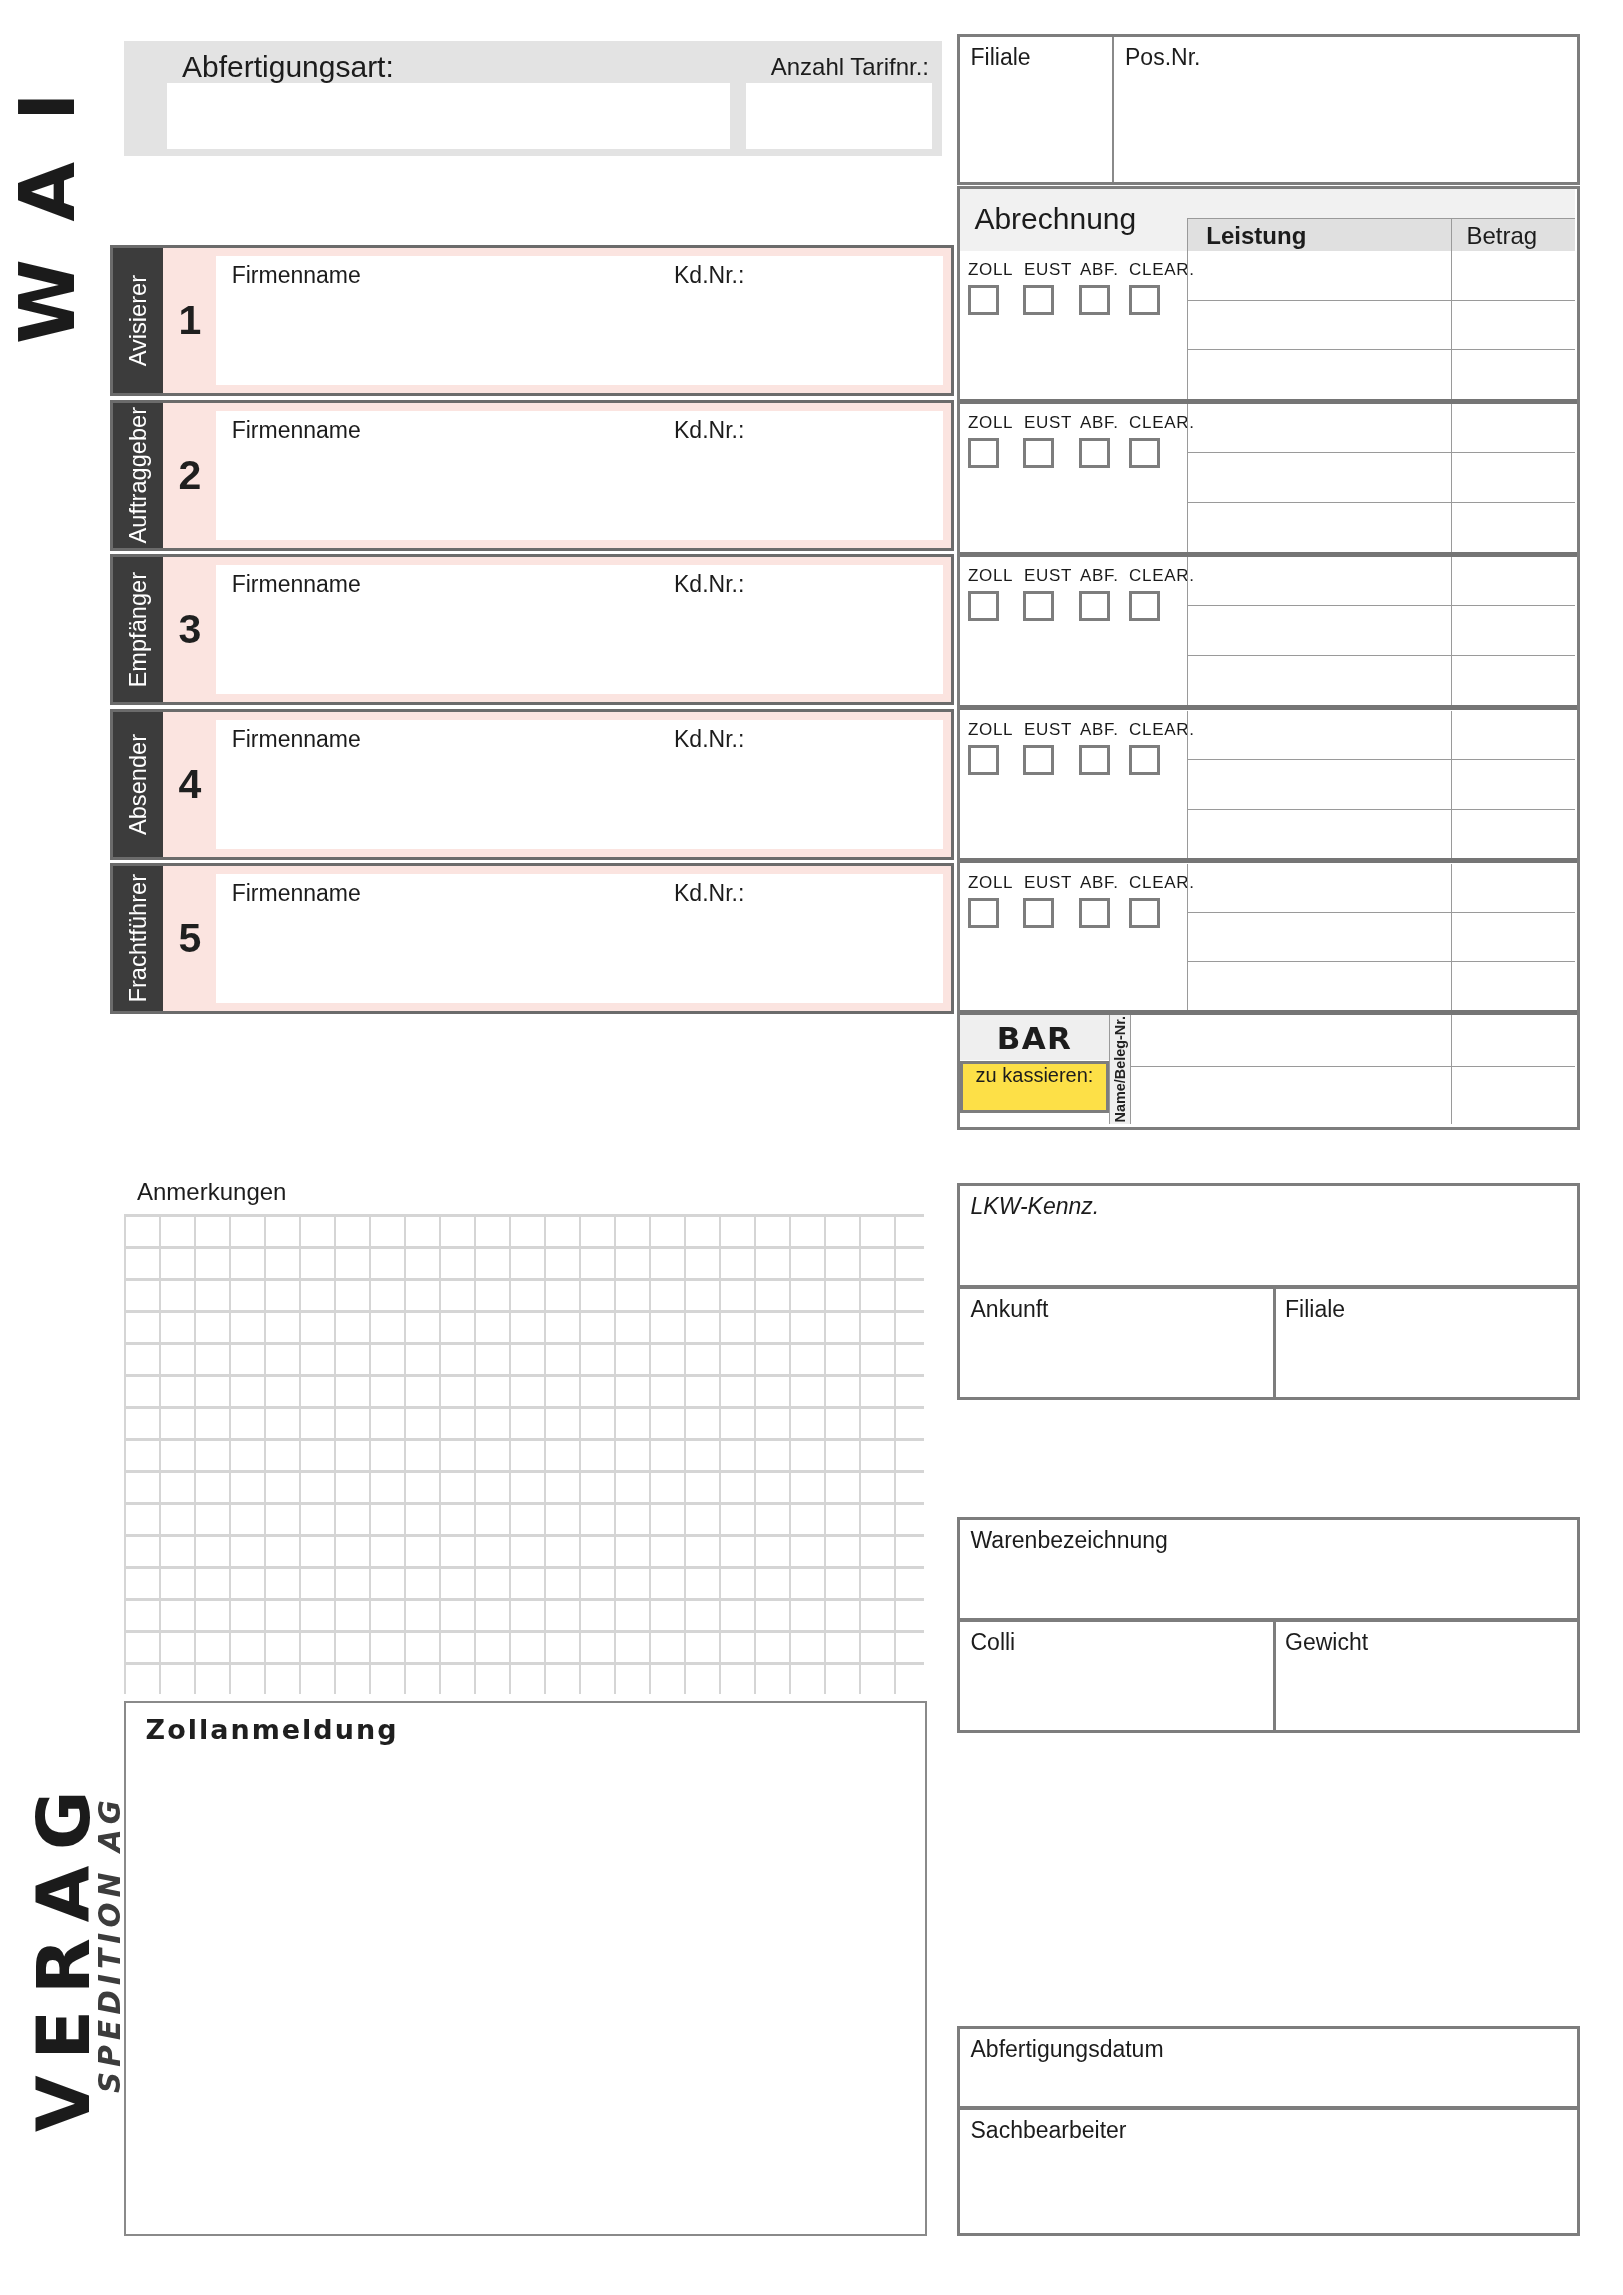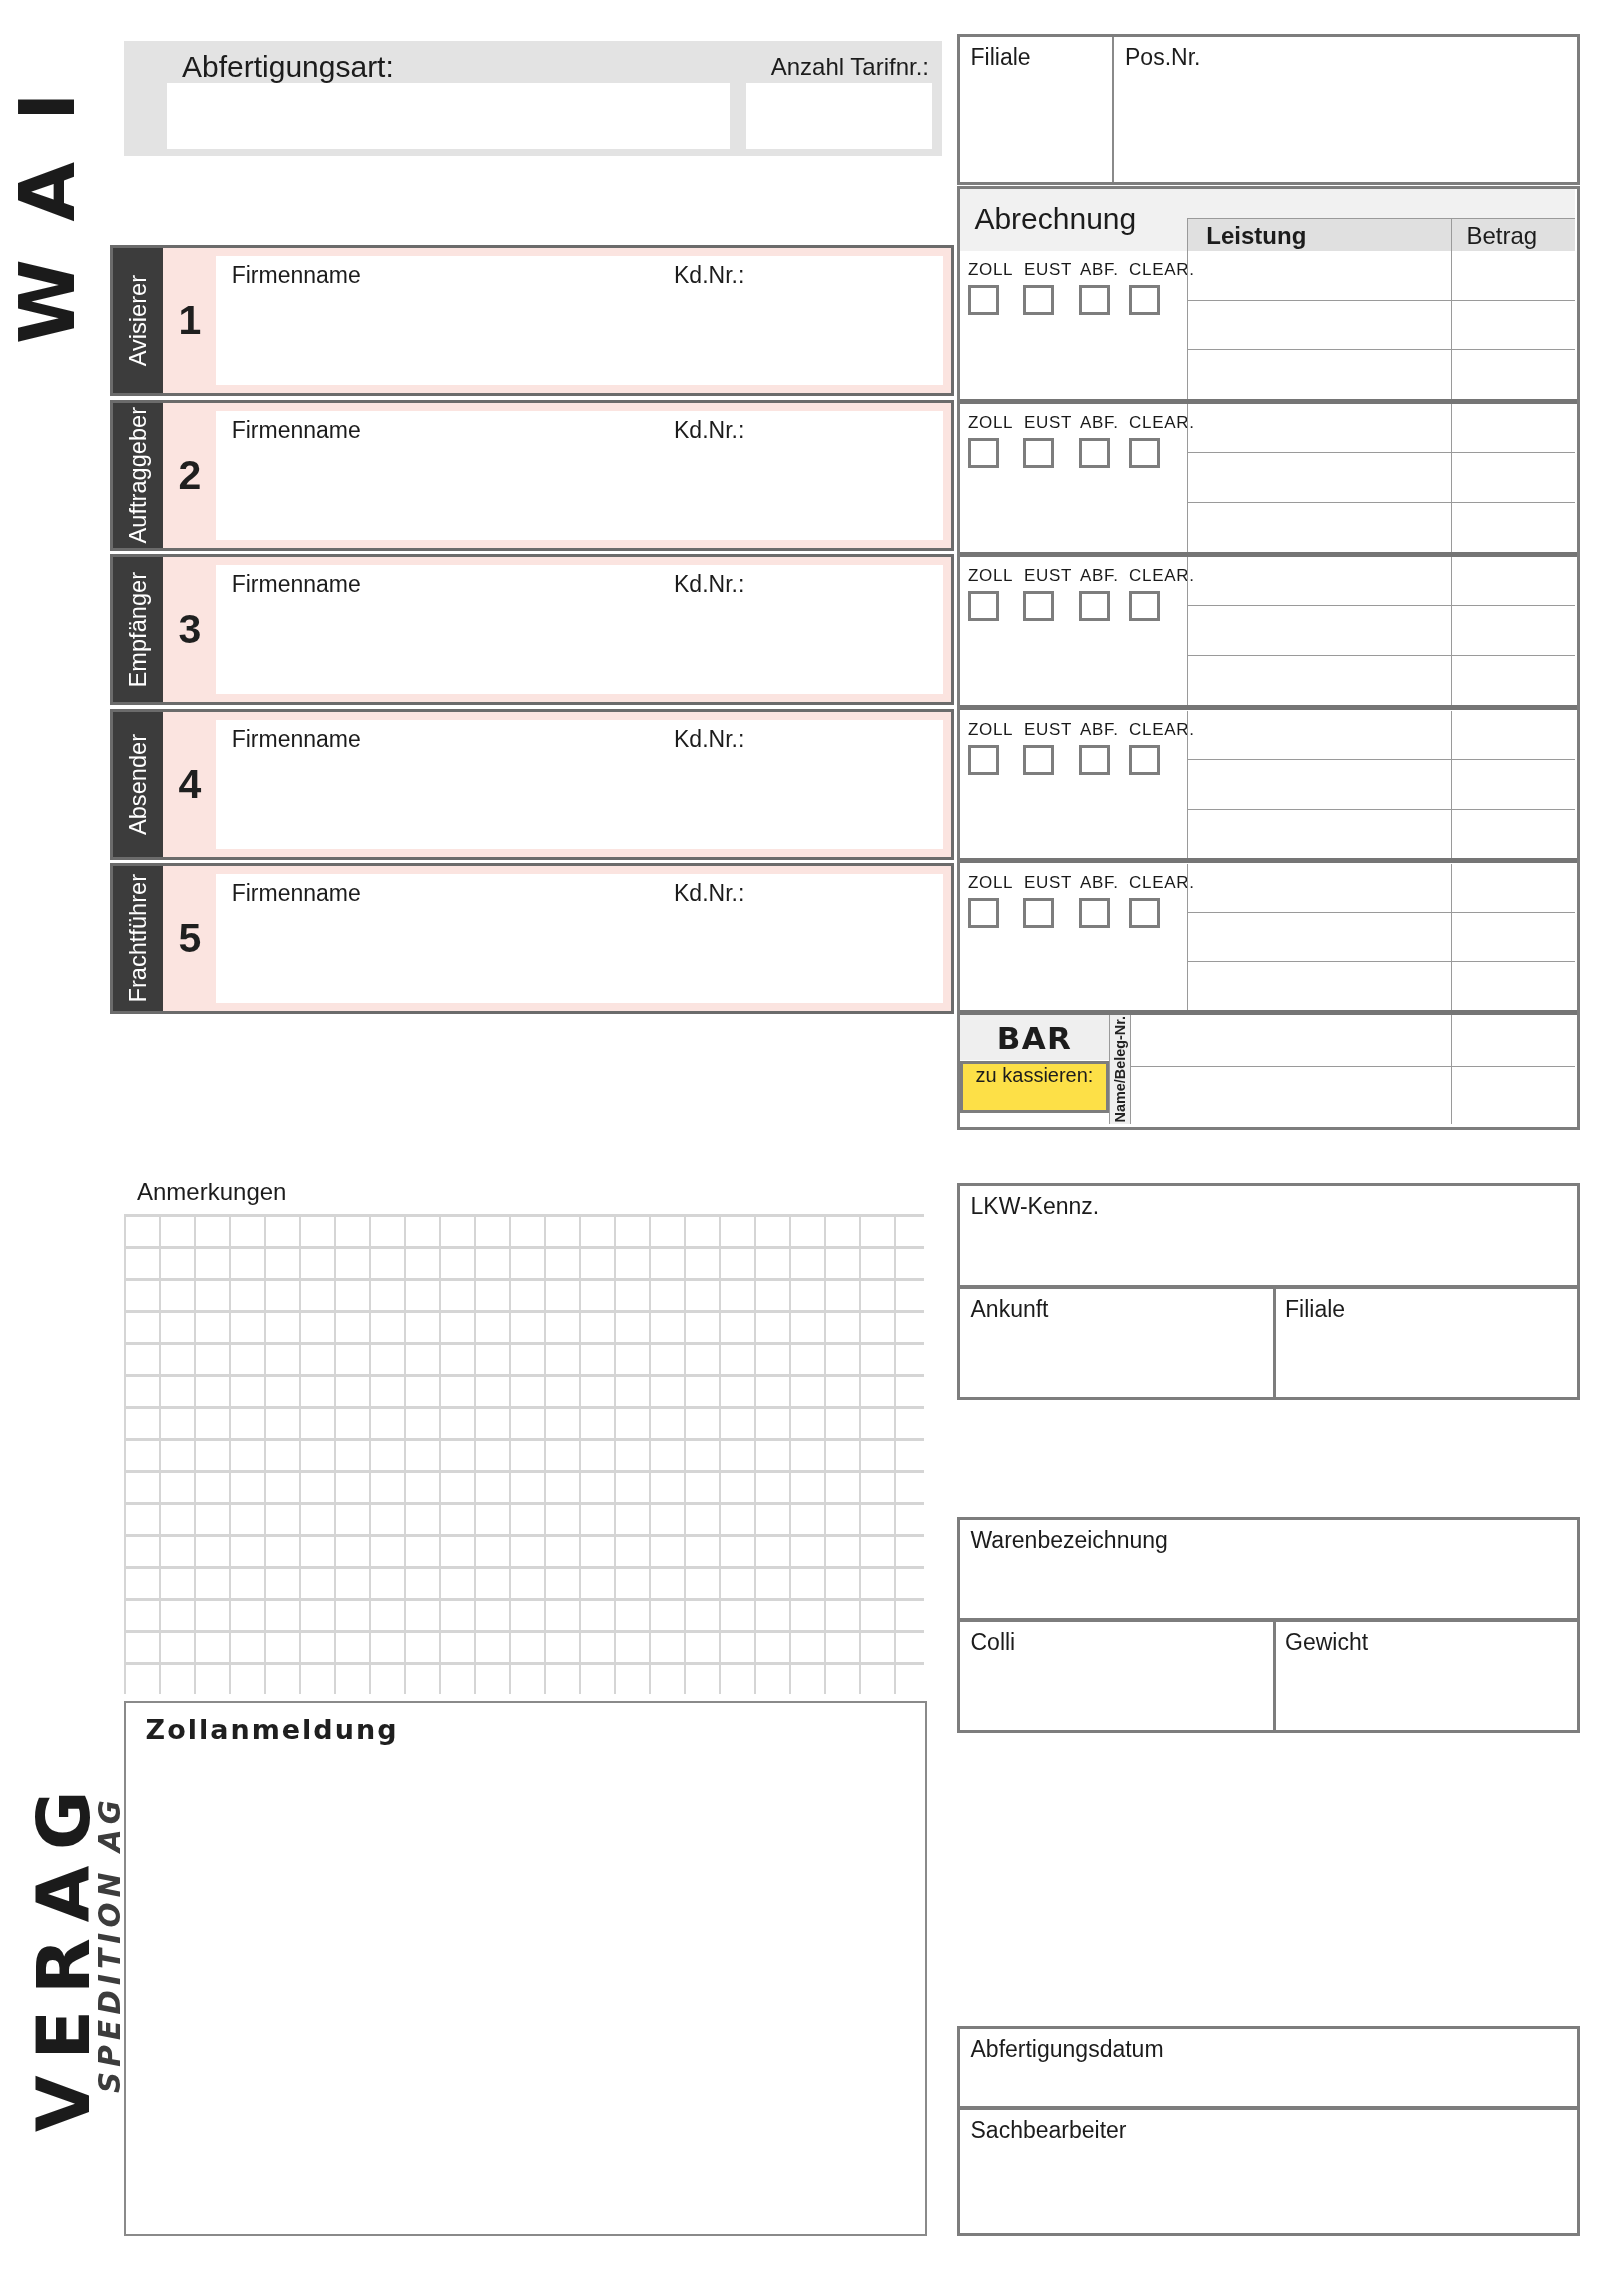--- a/index.html
+++ b/index.html
@@ -303,21 +303,21 @@
 
   <span class="lbl" style="left:137px;top:1178px;font-size:24px;">Anmerkungen</span>
   <div class="abs anm-grid"></div>
 
   <div class="abs gbox" style="left:957px;top:1183px;width:623px;height:217px;">
     <div class="fill-cell" style="left:0;top:0;width:615px;height:99px;"></div>
     <div class="hdiv" style="top:99px;height:3.9px;background:var(--box-border-gray);"></div>
     <div class="fill-cell" style="left:0;top:103px;width:313px;bottom:0;"></div>
     <div class="vdiv" style="left:313px;top:103px;bottom:0;width:3.3px;background:var(--box-border-gray);"></div>
     <div class="fill-cell" style="left:316px;top:103px;right:0;bottom:0;"></div>
-    <span class="lbl lbl-box" style="left:10.5px;top:6.5px;">LKW-Kennz.</span>
+    <span class="lbl lbl-box" style="left:10.5px;top:6.5px;font-style:italic;">LKW-Kennz.</span>
     <span class="lbl lbl-box" style="left:10.5px;top:110px;">Ankunft</span>
     <span class="lbl lbl-box" style="left:325px;top:110px;">Filiale</span>
   </div>
 
   <div class="abs zoll-box">
     <div class="fill-cell" style="left:0;top:0;right:0;bottom:0;"></div>
     <span class="lbl zoll-lbl">Zollanmeldung</span>
   </div>
 
   <div class="abs gbox" style="left:957px;top:1517px;width:623px;height:216px;">

